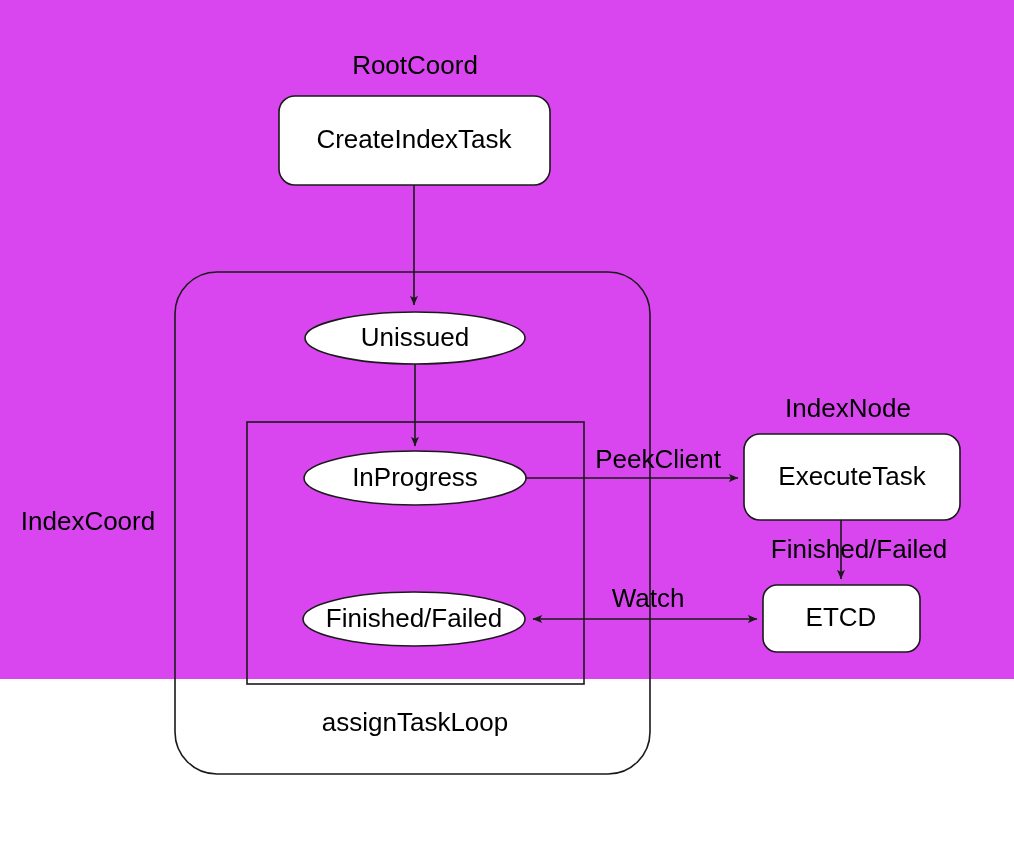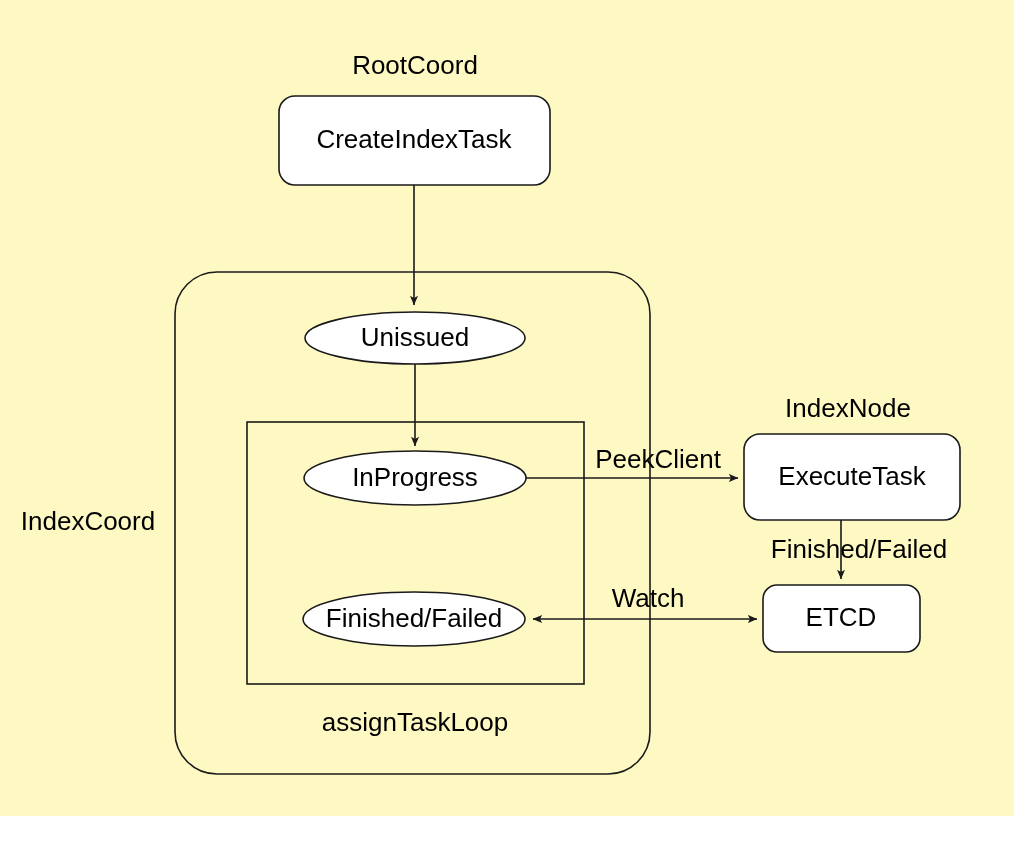--- a/index.html
+++ b/index.html
@@ -10,22 +10,22 @@
   }
   body {
     width: 1014px;
     height: 848px;
     font-family: "Liberation Sans", sans-serif;
     overflow: hidden;
   }
   #diagram-root {
     position: relative;
     width: 1014px;
-    height: 816px;
-    background: #fef9c3;
+    height: 679px;
+    background: #d946ef;
   }
   svg#diagram-svg {
     display: block;
     width: 1014px;
     height: 848px;
   }
   .shape-stroke {
     fill: #ffffff;
     stroke: #1a1a1a;
     stroke-width: 1.6;

